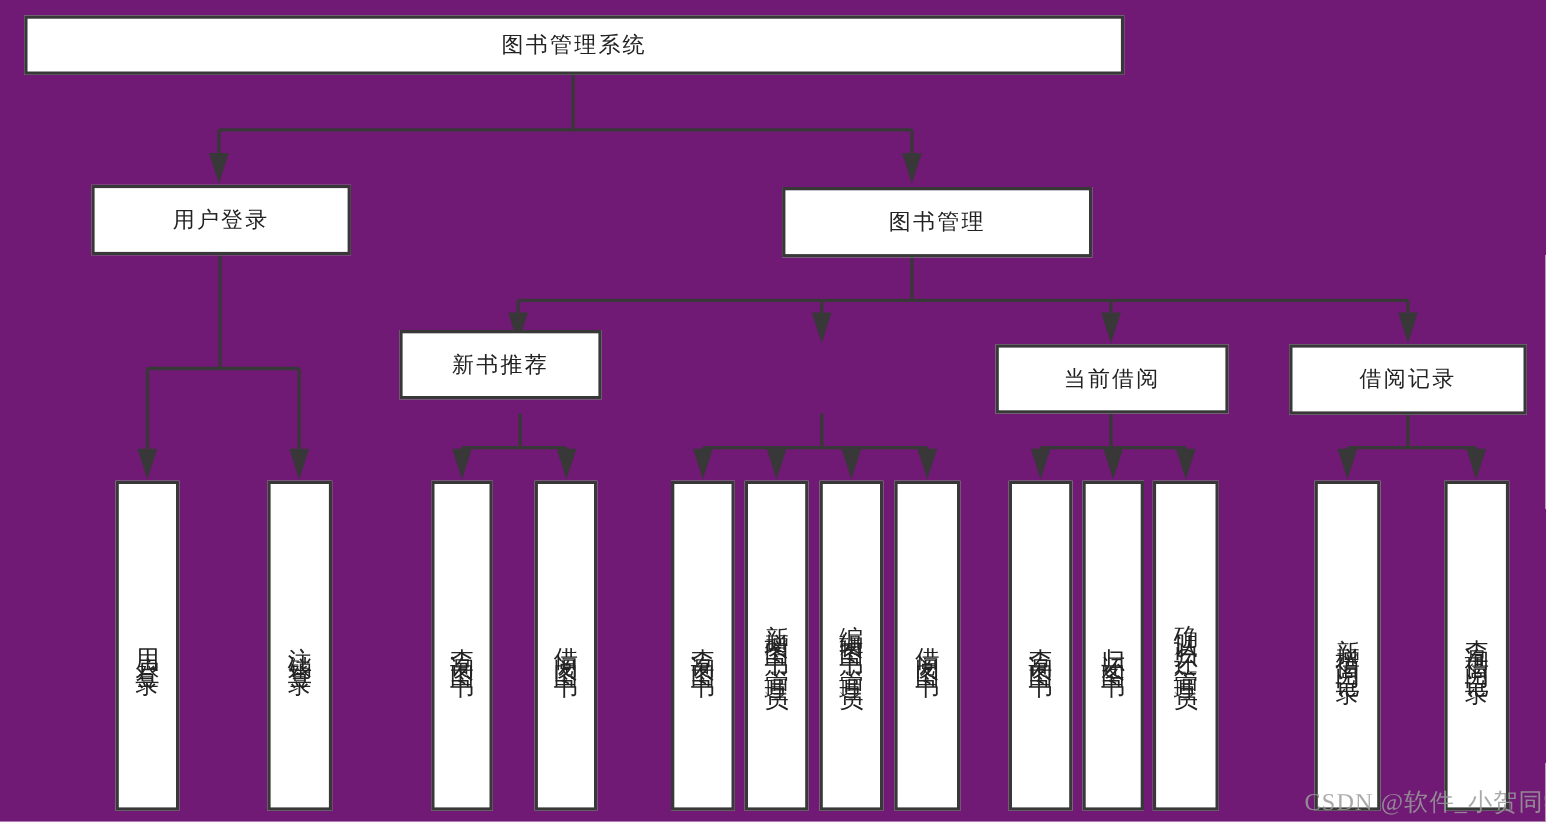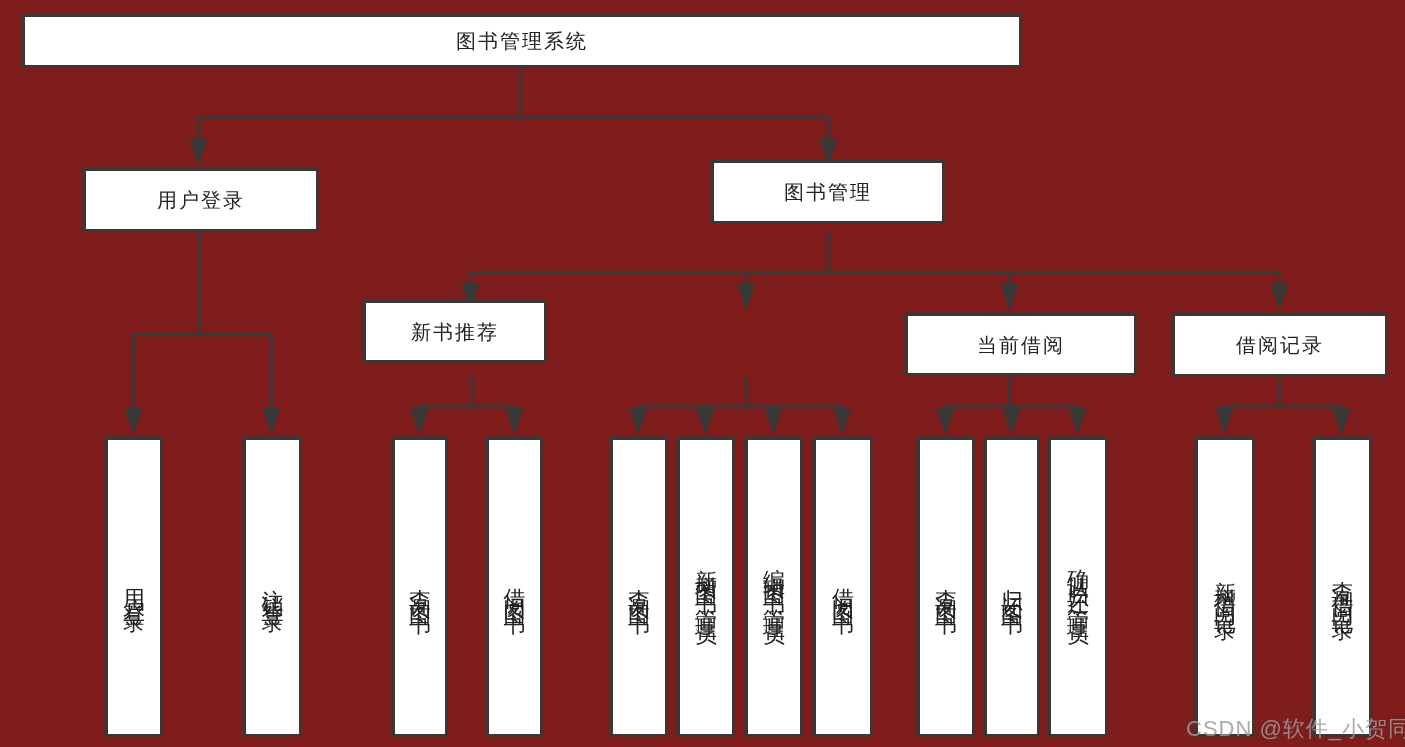--- a/index.html
+++ b/index.html
@@ -1,18 +1,18 @@
 <!DOCTYPE html>
 <html><head>
 <meta charset="utf-8">
 <style>
   html,body{margin:0;padding:0;background:#ffffff;}
   #canvas{
-    position:relative;width:1405px;height:747px;background:#7f1d1d;overflow:hidden;
-    font-family:Liberation Sans, sans-serif;color:#222222;
+    position:relative;width:1405px;height:747px;background:#701a75;overflow:hidden;
+    font-family:Liberation Serif, serif;color:#222222;
   }
   #wires{position:absolute;left:0;top:0;width:1405px;height:747px;z-index:1;}
   .node{
     position:absolute;box-sizing:border-box;border:3px solid #383838;background:#ffffff;
     display:flex;align-items:center;justify-content:center;z-index:2;
   }
   .node.h span{
     font-size:20px;letter-spacing:2px;white-space:nowrap;color:#222222;line-height:1;
   }
   .node.v span{
@@ -62,28 +62,28 @@
       </g>
   </svg>
 
   <div class="node h" style="left:22px;top:14px;width:1000px;height:54px">
     <span>图书管理系统</span>
   </div>
 
   <div class="node h" style="left:83px;top:168px;width:236px;height:64px">
     <span>用户登录</span>
   </div>
-  <div class="node h" style="left:711px;top:160px;width:234px;height:64px">
+  <div class="node h" style="left:711px;top:170px;width:282px;height:64px">
     <span>图书管理</span>
   </div>
 
   <div class="node h" style="left:363px;top:300px;width:184px;height:63px">
     <span>新书推荐</span>
   </div>
-  <div class="node h" style="left:905px;top:313px;width:232px;height:63px">
+  <div class="node h" style="left:905px;top:313px;width:212px;height:63px">
     <span>当前借阅</span>
   </div>
   <div class="node h" style="left:1172px;top:313px;width:216px;height:64px">
     <span>借阅记录</span>
   </div>
 
   <div class="node v" style="left:105px;top:437px;width:58px;height:300px">
     <span>用户登录</span>
   </div>
   <div class="node v" style="left:243px;top:437px;width:59px;height:300px">

